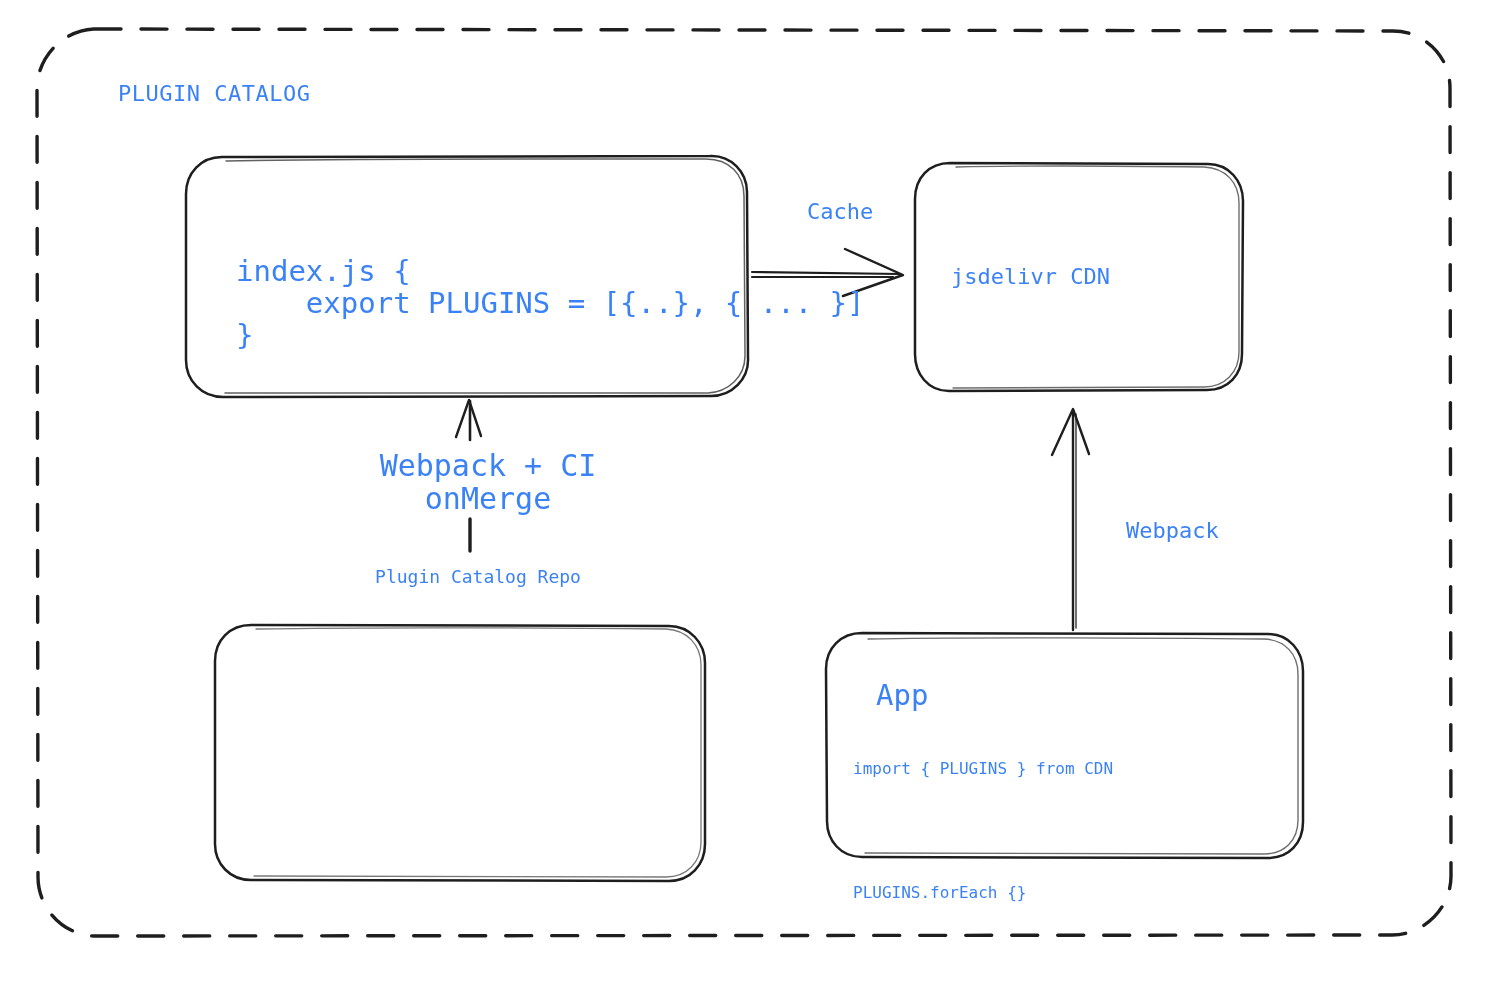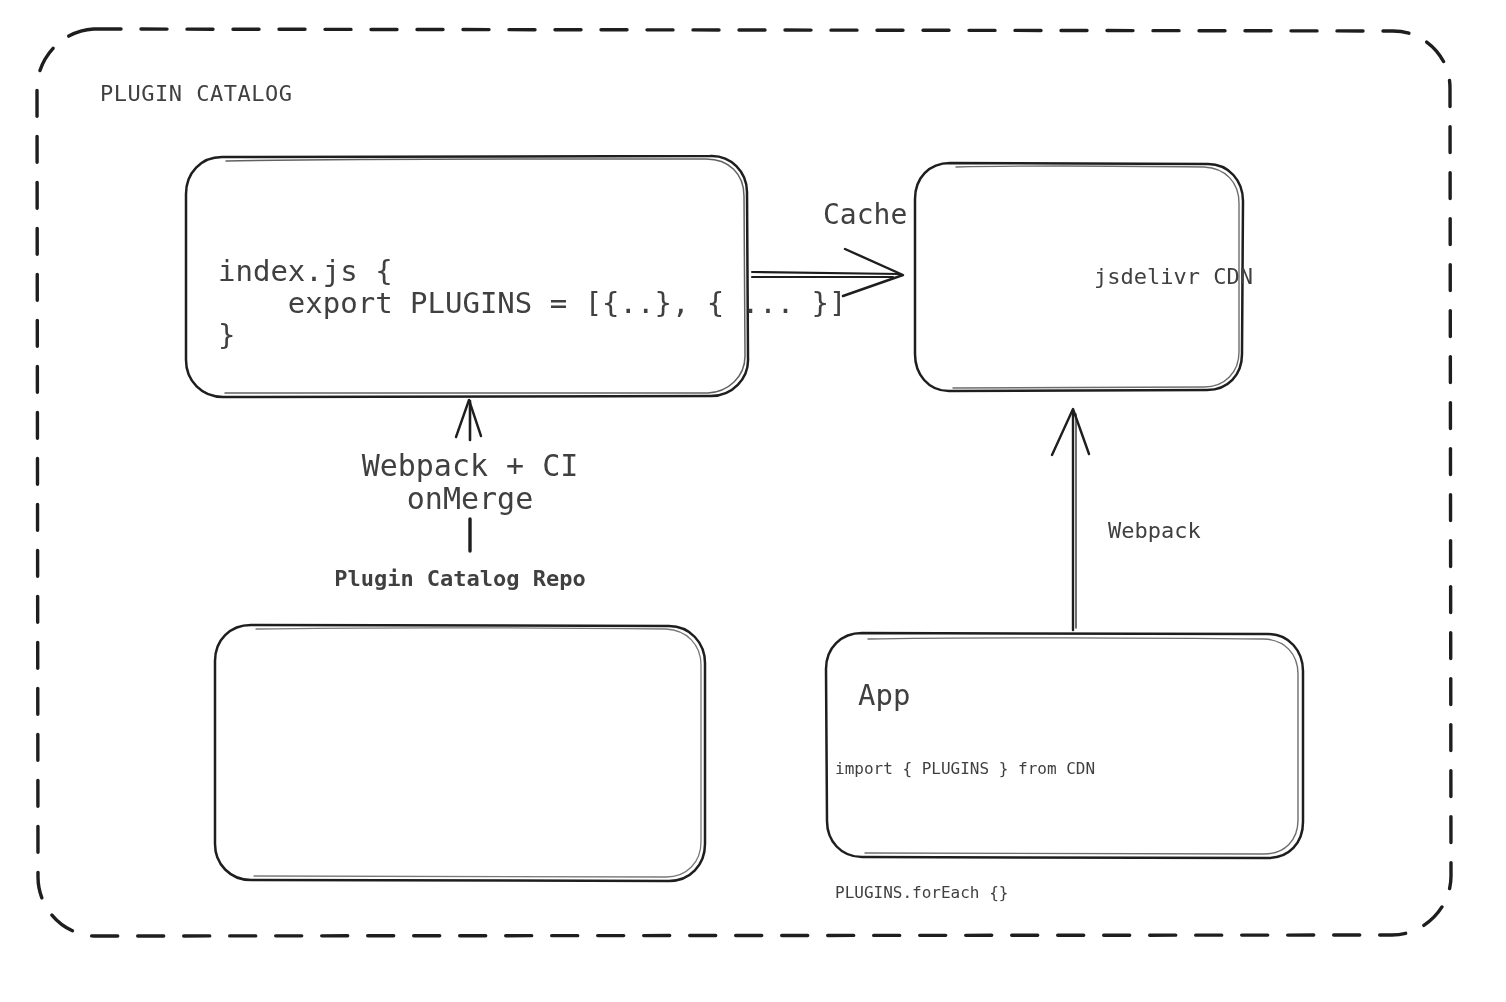--- a/index.html
+++ b/index.html
@@ -19,23 +19,24 @@
   #sketch {
     position: absolute;
     left: 0; top: 0;
     width: 1506px;
     height: 1002px;
     pointer-events: none;
   }
   .lbl {
     position: absolute;
     font-family: "DejaVu Sans Mono", monospace;
-    color: #404040;
+    color: #3b82f6;
     white-space: pre;
     line-height: 1.0;
+    margin-left: 18px;
   }
   .group-title {
     left: 100px;
     top: 83px;
     font-size: 22px;
     letter-spacing: 0.5px;
   }
   .npm-title {
     left: 186px;
     top: 199px;
@@ -43,51 +44,50 @@
     text-align: center;
     font-size: 21px;
   }
   .npm-code {
     left: 218px;
     top: 255px;
     font-size: 29px;
     line-height: 32px;
   }
   .cdn-title {
-    left: 913px;
+    left: 933px;
     top: 266px;
     width: 340px;
-    text-align: right;
+    text-align: left;
     font-size: 22px;
   }
   .cache-lbl {
-    left: 823px;
+    left: 789px;
     top: 201px;
-    font-size: 28px;
+    font-size: 22px;
   }
   .import-lbl {
     left: 1108px;
     top: 520px;
     font-size: 22px;
   }
   .webpack-lbl {
     left: 275px;
     top: 449px;
     width: 390px;
     text-align: center;
     font-size: 30px;
     line-height: 33px;
   }
   .repo-title {
     left: 215px;
     top: 568px;
     width: 490px;
     text-align: center;
-    font-size: 22px;
-    font-weight: bold;
+    font-size: 18px;
   }
   .repo-list {
     left: 222px;
     top: 709px;
     font-size: 23px;
     line-height: 33px;
   }
   .app-title {
     left: 858px;
     top: 681px;

